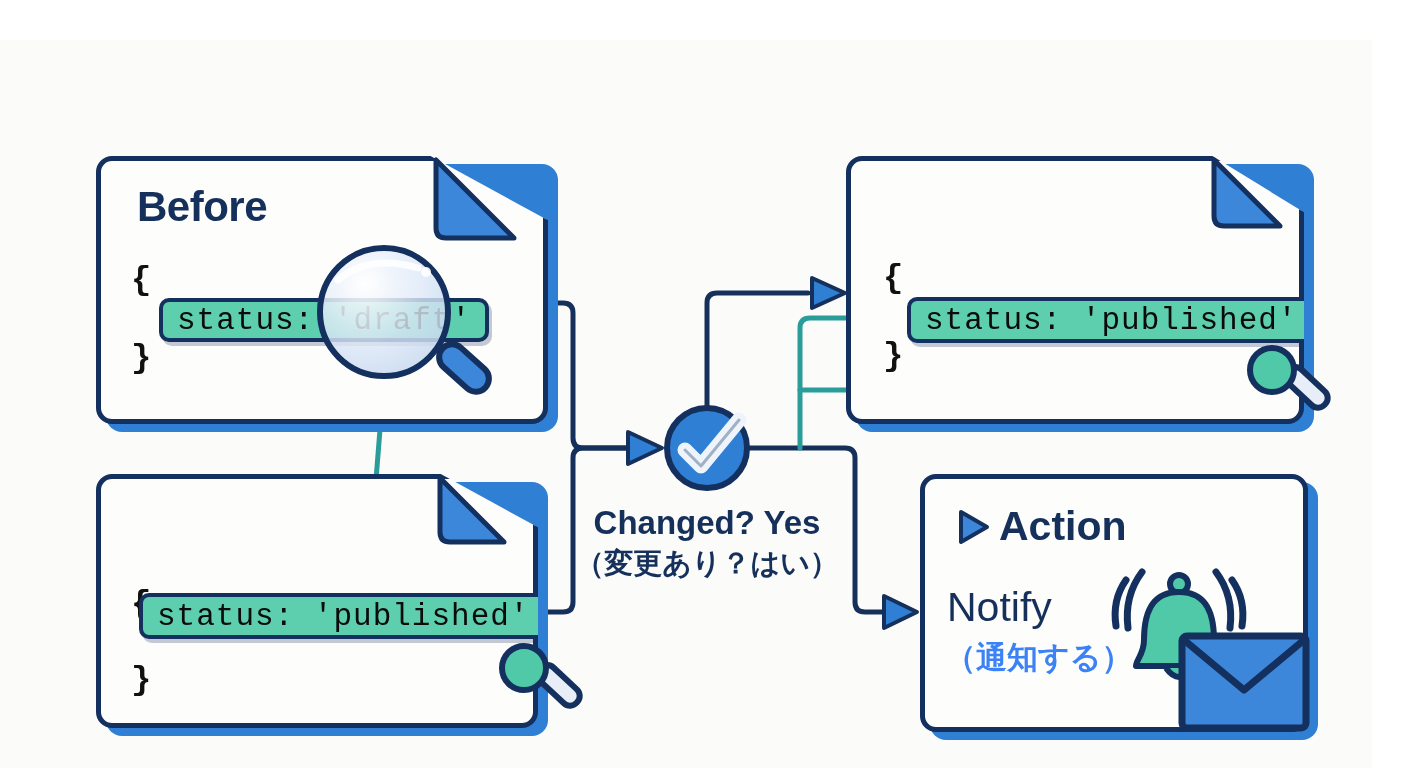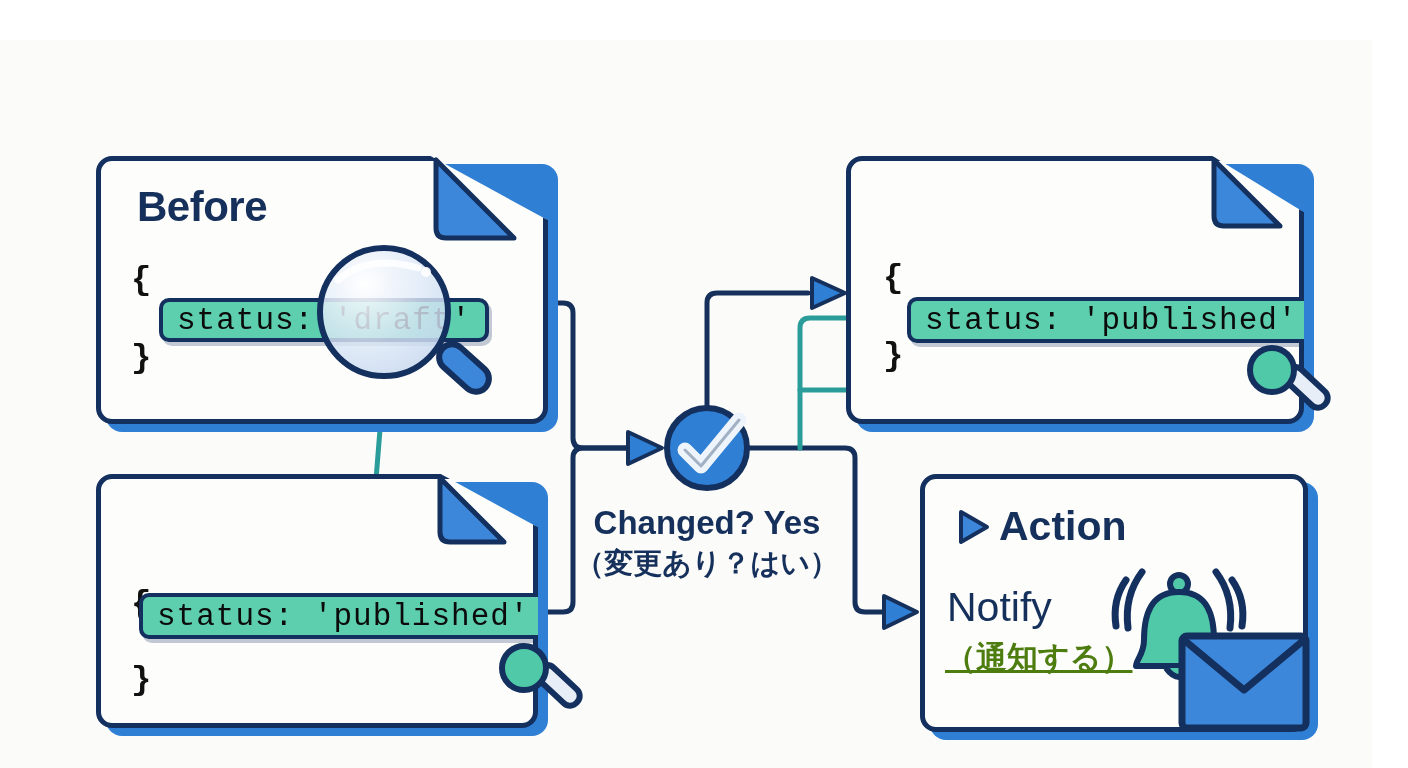--- a/index.html
+++ b/index.html
@@ -101,23 +101,22 @@
     position: absolute;
     font-size: 41px;
     font-weight: normal;
     color: #16305c;
     white-space: nowrap;
   }
   .notify-jp {
     position: absolute;
     font-size: 31px;
     font-weight: bold;
-    color: #4d7c0f;
-    white-space: nowrap;
-    text-decoration: underline;
+    color: #3b82f6;
+    white-space: nowrap;
   }
   .icon-svg { display:block; overflow: visible; }
 </style>
 </head>
 <body>
 
 <div id="stage">
 
   <svg id="wires" viewBox="0 0 1408 768">
     <defs>

